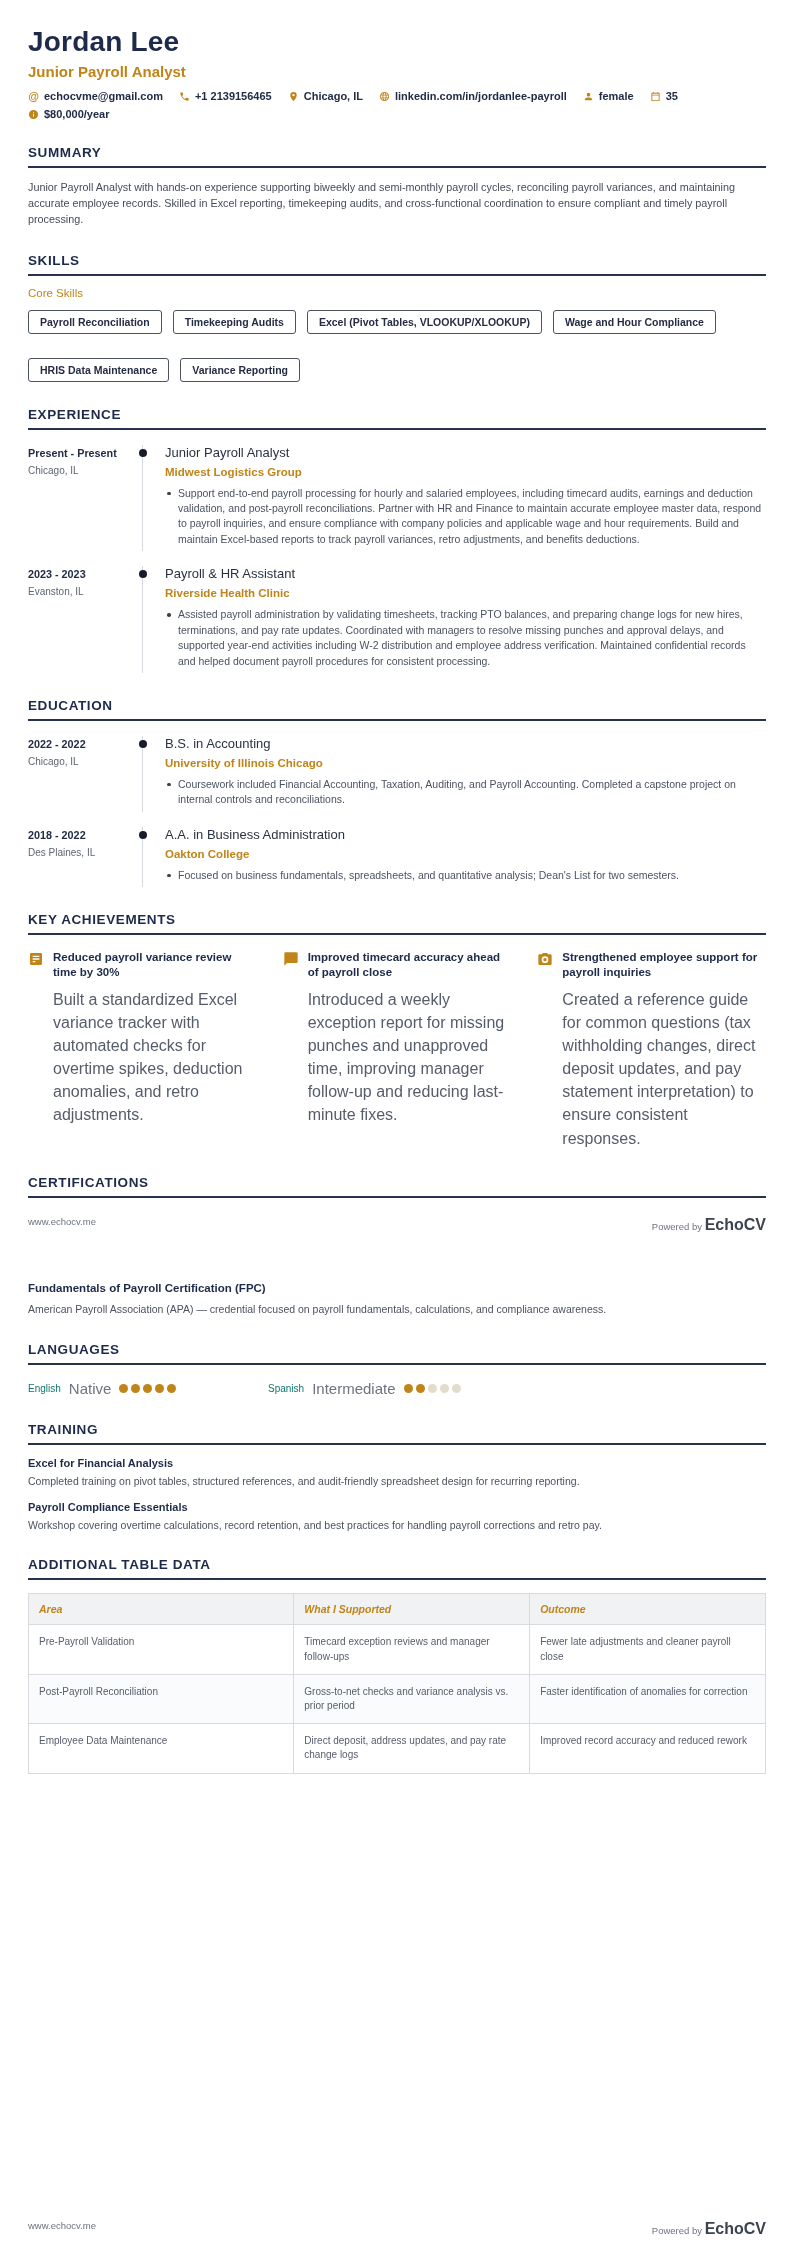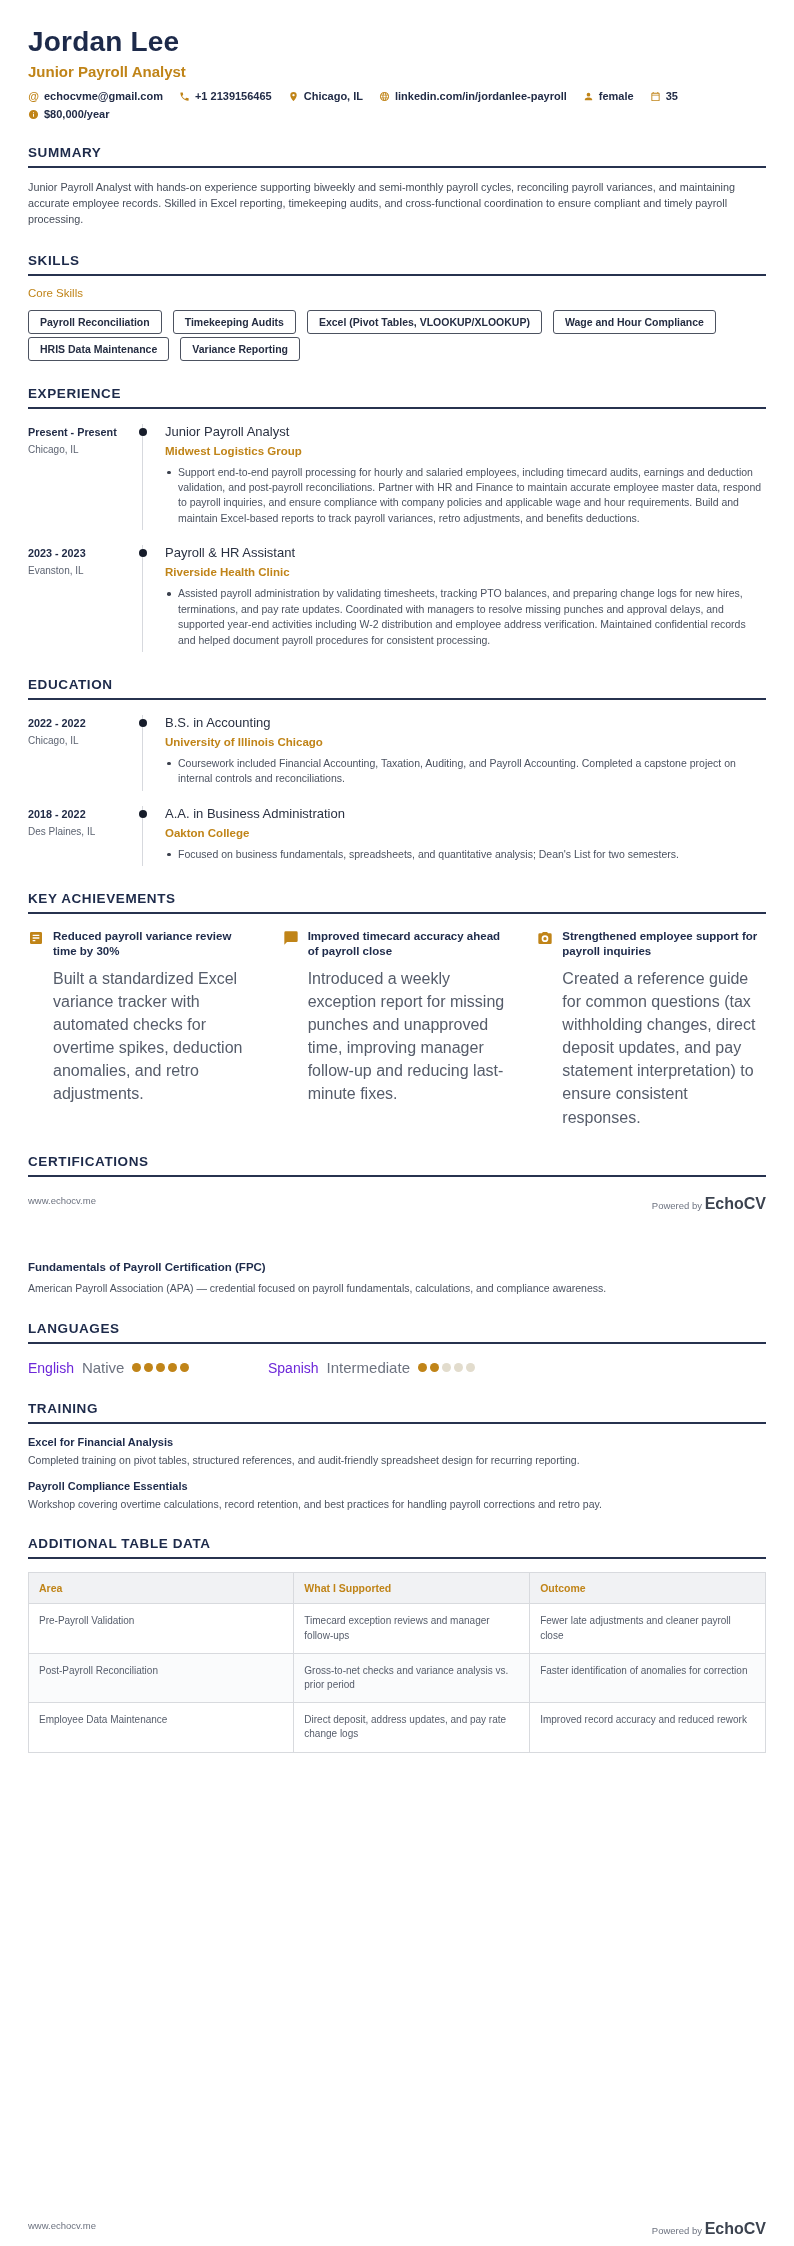--- a/index.html
+++ b/index.html
@@ -14,21 +14,21 @@
   .cicon { width:11px; height:11px; display:inline-flex; align-items:center; justify-content:center; color:#c08418; }
   .cicon svg { display:block; }
   .at-glyph::before { content:"@"; font-size:11px; font-weight:bold; color:#c08418; }
 
   .section { margin-top:25px; }
   .sec-head { font-size:13.5px; font-weight:bold; letter-spacing:.6px; color:#1d2a4a; border-bottom:2px solid #27324f; padding-bottom:6px; }
 
   .summary-text { margin-top:11px; font-size:10.8px; line-height:1.5; color:#454c59; }
 
   .group-label { color:#c08418; font-size:11.5px; margin-top:11px; }
-  .chips { display:flex; flex-wrap:wrap; gap:3px 11px; margin-top:11px; }
+  .chips { display:flex; flex-wrap:wrap; gap:24px 11px; margin-top:11px; }
   .chip { border:1.5px solid #4c5260; border-radius:3px; padding:5px 11px; font-size:10.5px; font-weight:bold; color:#252d42; background:#fff; }
 
   .xp { display:flex; margin-top:15px; }
   .xp-left { width:106px; flex:none; padding-top:2px; }
   .xp-dates { font-size:10.8px; font-weight:bold; color:#222c47; }
   .xp-loc { font-size:10px; color:#5d6472; margin-top:6px; }
   .xp-line { flex:none; width:1px; background:#d7d9de; margin-left:8px; position:relative; }
   .xp-dot { position:absolute; left:50%; top:4px; transform:translateX(-50%); width:8px; height:8px; border-radius:50%; background:#161c2a; }
   .xp-body { flex:1; padding-left:22px; padding-bottom:4px; }
   .xp-role { font-size:13px; color:#2a3142; }
@@ -47,33 +47,33 @@
   .mid-footer { margin-top:18px; }
   .brand { color:#3c4350; font-weight:bold; font-size:16px; }
   .bottom-footer { position:absolute; left:28px; right:28px; bottom:8px; }
 
   .cert-item { margin-top:48px; }
   .cert-title { font-size:11.5px; font-weight:bold; color:#1d2a4a; }
   .cert-text { margin-top:8px; font-size:10.5px; color:#4b5260; line-height:1.45; }
 
   .langs { display:flex; margin-top:15px; }
   .lang { display:flex; align-items:center; gap:8px; width:240px; }
-  .lang-name { font-size:14px; color:#6d28d9; }
+  .lang-name { font-size:10px; color:#0f766e; }
   .lang-level { font-size:15px; color:#6d7380; }
   .dots { display:flex; gap:3px; }
   .dots .dot { width:9px; height:9px; border-radius:50%; background:#e2dccd; }
   .dots .dot.filled { background:#c08418; }
 
   .train-item { margin-top:12px; }
   .train-item:first-of-type { margin-top:13px; }
   .train-title { font-size:11px; font-weight:bold; color:#1d2a4a; }
   .train-text { margin-top:5px; font-size:10.5px; color:#4b5260; line-height:1.4; }
 
   table { width:100%; border-collapse:collapse; margin-top:13px; }
-  th { background:#f1f2f4; color:#c08418; font-size:10.5px; text-align:left; padding:9px 10px; border:1px solid #d8dade; font-weight:bold; }
+  th { background:#f1f2f4; color:#c08418; font-size:10.5px; text-align:left; padding:9px 10px; border:1px solid #d8dade; font-weight:bold;font-style:italic; }
   td { font-size:10px; color:#565d6b; padding:10px 10px; border:1px solid #d8dade; line-height:1.42; vertical-align:top; }
   tbody tr:nth-child(even) td { background:#fafbfc; }
   .col-area { width:36%; } .col-what { width:32%; } .col-out { width:32%; }
 </style>
 </head>
 <body>
 
 <div class="page">
 
   <div>

